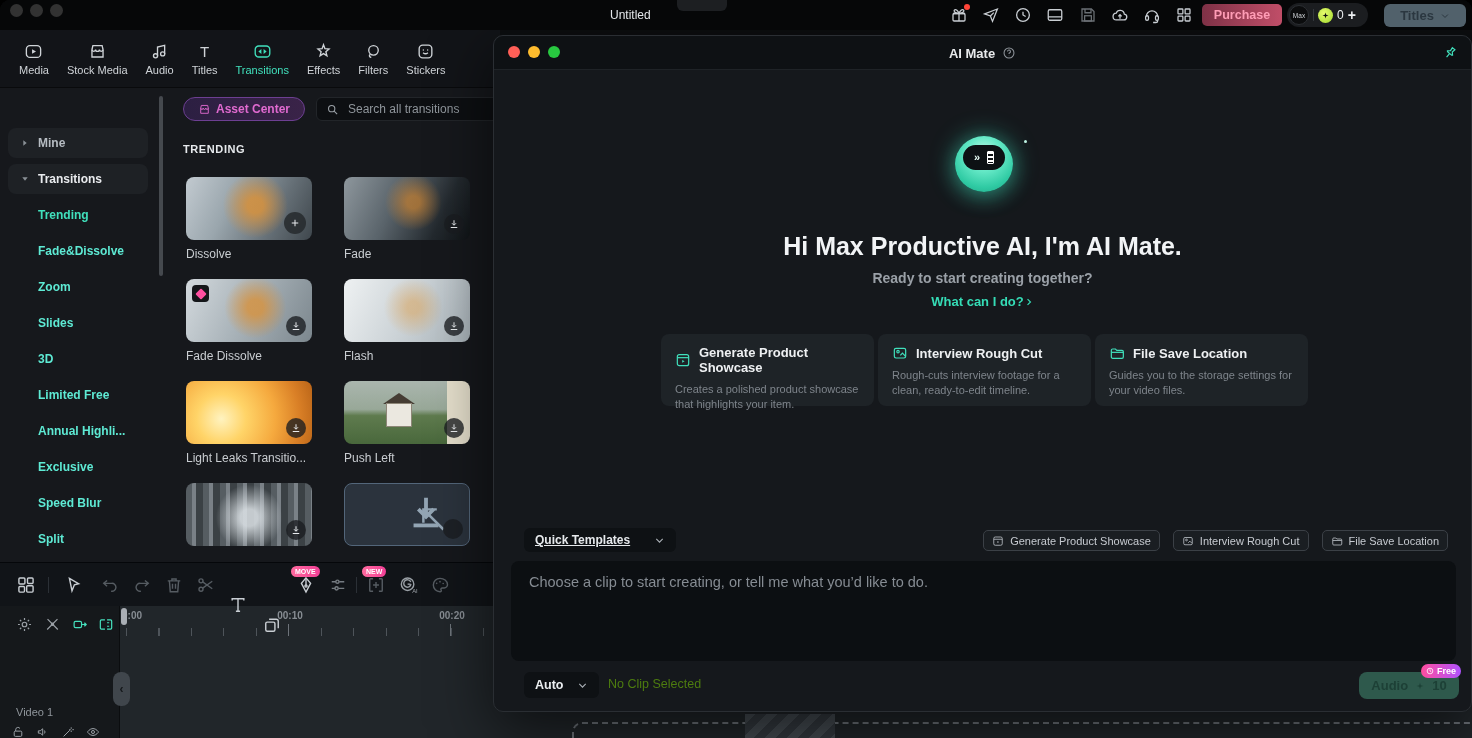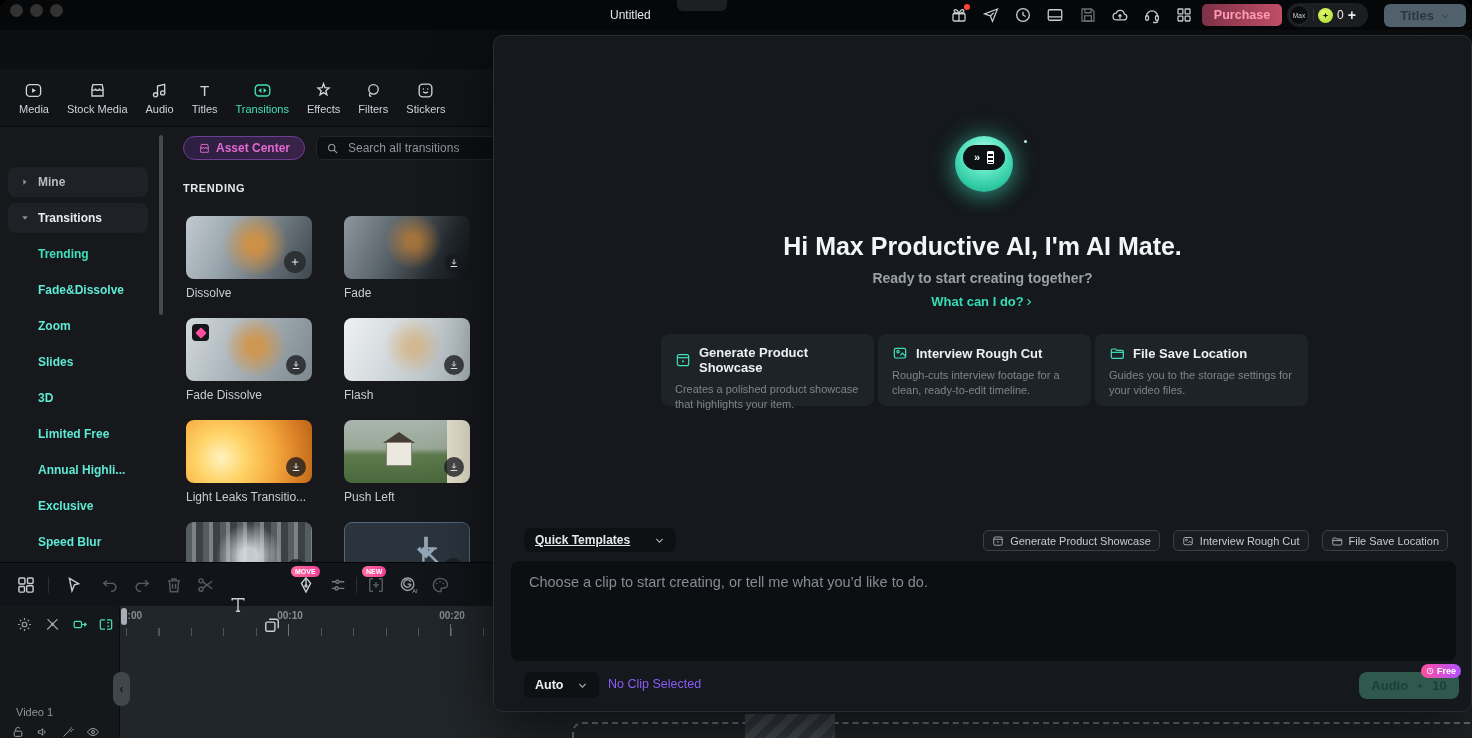--- a/index.html
+++ b/index.html
@@ -22,21 +22,21 @@
   .avatar{width:20px;height:20px;border-radius:50%;background:#0b0c0d;border:1px solid #2c2f33;color:#cfd3d7;
     font-size:6.5px;display:flex;align-items:center;justify-content:center;}
   .acct-div{width:1px;height:12px;background:#34383c;}
   .coin{width:15px;height:15px;border-radius:50%;background:radial-gradient(circle at 40% 35%,#e6fb6e,#b5e33f 70%,#8dbb2c);
     display:flex;align-items:center;justify-content:center;color:#111;}
   .credits{color:#eceff1;font-size:12px;}
   .addcr{color:#eceff1;font-size:14px;font-weight:bold;}
   .export{position:absolute;left:1384px;top:4px;width:82px;height:23px;border-radius:6px;background:#51616b;
     display:flex;align-items:center;justify-content:center;gap:6px;font-size:13px;font-weight:bold;color:#2b3740;}
   
-  .left-panel{position:absolute;left:0;top:30px;width:500px;height:532px;background:#16181c;z-index:1;overflow:hidden;margin-top:39px;}
+  .left-panel{position:absolute;left:0;top:30px;width:500px;height:532px;background:#16181c;z-index:1;overflow:hidden;}
   .tabbar{position:absolute;left:0;top:0;width:500px;height:58px;background:#121418;border-bottom:1px solid #090a0c;
     display:flex;align-items:center;padding-left:10px;}
   .tab{display:flex;flex-direction:column;align-items:center;gap:3px;padding:0 9px;color:#cfd3d7;}
   .tab .ic{width:19px;height:19px;}
   .tab .tlabel{font-size:11px;}
   .tab.active{color:#40e0bc;}
   
   .side{position:absolute;left:0;top:62px;width:166px;height:470px;}
   .group{position:absolute;left:8px;width:140px;height:30px;background:#1e2125;border-radius:8px;
     display:flex;align-items:center;gap:8px;padding-left:12px;font-size:12px;font-weight:bold;color:#b6bcc2;}
@@ -148,21 +148,21 @@
   .chip{height:21px;border-radius:5px;background:#1a1e22;border:1px solid #3b4046;display:flex;align-items:center;
     gap:6px;padding:0 8px;font-size:11px;color:#c6cad0;}
   .chip .ic{width:12px;height:12px;color:#aeb3b9;flex:none;}
   .dinput{position:absolute;left:17px;top:525px;width:945px;height:100px;background:#0c0f12;border-radius:8px;}
   .dinput textarea{width:100%;height:100%;background:transparent;border:none;outline:none;resize:none;
     padding:13px 18px;font-size:14.5px;color:#dfe3e6;}
   .dinput textarea::placeholder{color:#868c93;}
   .mode{position:absolute;left:30px;top:636px;height:26px;border-radius:6px;background:#0e1114;
     display:flex;align-items:center;gap:14px;padding:0 11px;font-size:12.5px;font-weight:bold;color:#eceff1;}
   .mode .ic{width:11px;height:11px;color:#aab0b6;}
-  .status{position:absolute;left:114px;top:641px;font-size:12.5px;color:#8b5cf6;}
+  .status{position:absolute;left:114px;top:641px;font-size:12.5px;color:#4d7c0f;}
   .send{position:absolute;right:12px;top:636px;width:100px;height:27px;border-radius:8px;background:#2e594c;
     display:flex;align-items:center;justify-content:center;gap:7px;font-size:13px;font-weight:bold;color:#1d4036;}
   .send .ic{width:10px;height:10px;}
   .freebadge{position:absolute;right:10px;top:628px;height:14px;border-radius:7px;padding:0 5px;
     background:linear-gradient(90deg,#ff4d9e,#b052ff);display:flex;align-items:center;gap:3px;
     font-size:9px;font-weight:bold;color:#fff;z-index:2;}
   .freebadge .ic{width:8px;height:8px;color:#fff;}
   .corner{position:relative;}
   .corner::after{content:'';position:absolute;right:-3px;bottom:0;width:0;height:0;
     border-right:4px solid currentColor;border-top:4px solid transparent;}
@@ -758,20 +758,34 @@
       </span>
     <span class="tk-ic" style="left:86px">
         <svg class="ic" width="14" height="14">
           <use href="#i-eye"></use>
         </svg>
       </span>
   </div>
   <div class="handle">‹</div>
 
   <div class="dialog">
+    <div class="dheader">
+      <span class="tl" style="left:14px;background:#ff5f57"></span>
+      <span class="tl" style="left:34px;background:#febc2e"></span>
+      <span class="tl" style="left:54px;background:#28c840"></span>
+      <div class="dtitle">
+        <span>AI Mate</span>
+        <svg class="ic">
+            <use href="#i-question"></use>
+          </svg>
+      </div>
+      <svg class="ic pin">
+          <use href="#i-pin"></use>
+        </svg>
+    </div>
 
     <div class="robot">
       <div class="face">
         <span class="eyeA">»</span>
         <span class="eyeB"></span>
       </div>
       <span class="sparkdot"></span>
     </div>
 
     <div class="greet">Hi Max Productive AI, I'm AI Mate.</div>

